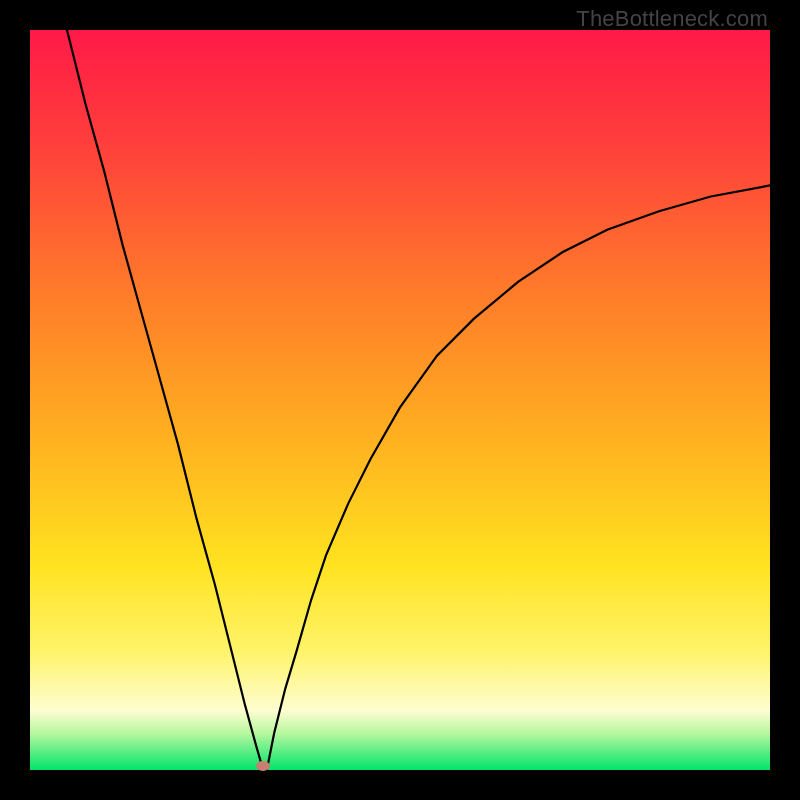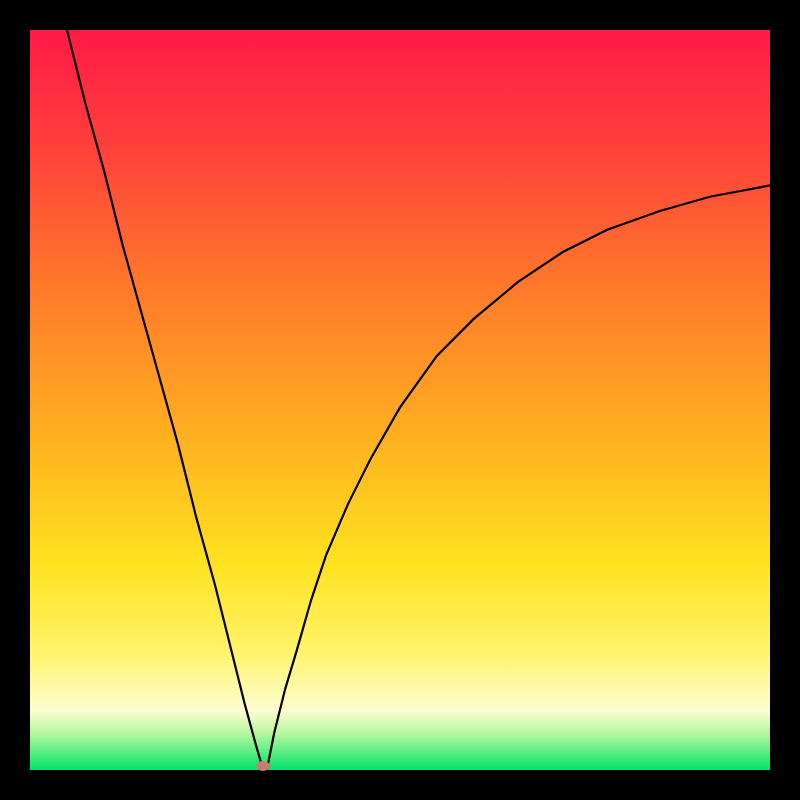--- a/index.html
+++ b/index.html
@@ -60,20 +60,21 @@
     height: 10px;
     background: #c97f6f;
     border-radius: 50%;
     transform: translate(-50%, -50%);
   }
 </style>
 </head>
 <body>
 
 <div class="frame">
+  <div class="watermark">TheBottleneck.com</div>
 
   <div class="plot-area">
     <svg class="curve" viewBox="0 0 740 740" preserveAspectRatio="none">
       <path id="curve-left" fill="none" stroke="#000" stroke-width="2.2" stroke-linecap="round" d="M37.0 0.0 L55.5 74.0 L74.0 140.6 L92.5 214.6 L111.0 281.2 L129.5 347.8 L148.0 414.4 L166.5 488.4 L185.0 555.0 L203.5 629.0 L214.6 673.4 L225.7 714.1 L233.1 740.0"></path>
       <path id="curve-right" fill="none" stroke="#000" stroke-width="2.2" stroke-linecap="round" d="M236.8 740.0 L244.2 703.0 L255.3 658.6 L266.4 621.6 L281.2 569.8 L296.0 525.4 L318.2 473.6 L340.4 429.2 L370.0 377.4 L407.0 325.6 L444.0 288.6 L488.4 251.6 L532.8 222.0 L577.2 199.8 L629.0 181.3 L680.8 166.5 L740.0 155.4"></path>
     </svg>
     <div id="marker" class="marker" style="left: 233.1px; top: 736.3px; background: rgb(201, 127, 111);"></div>
   </div>
 </div>
 

